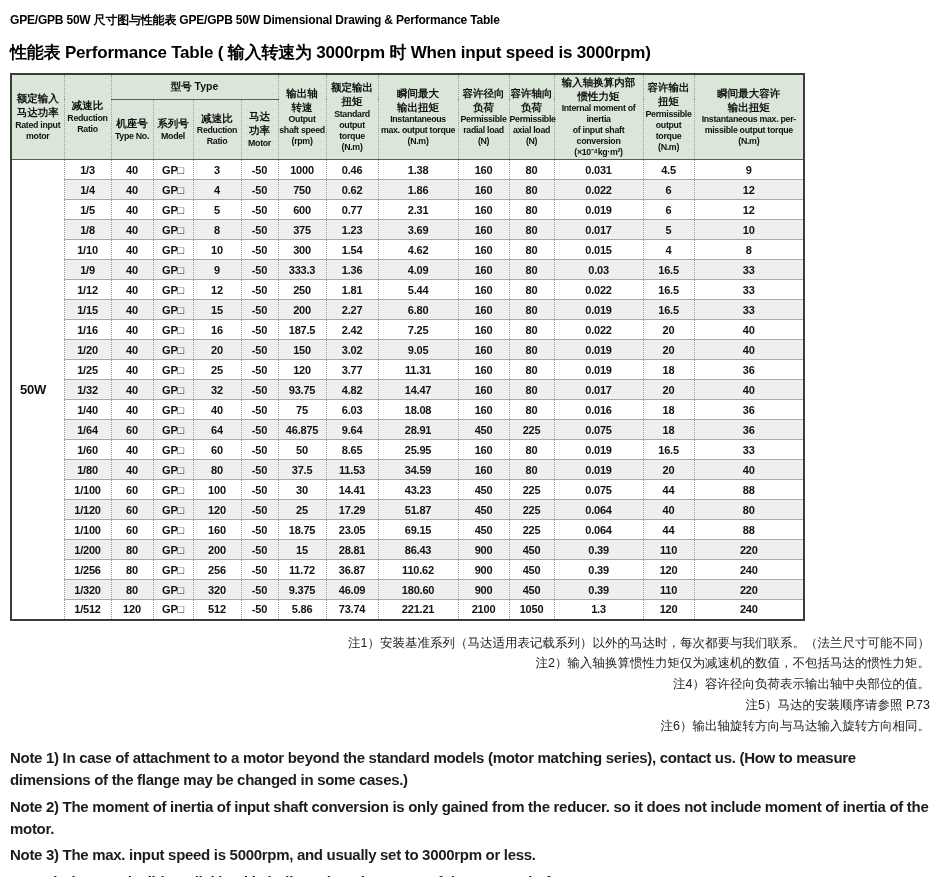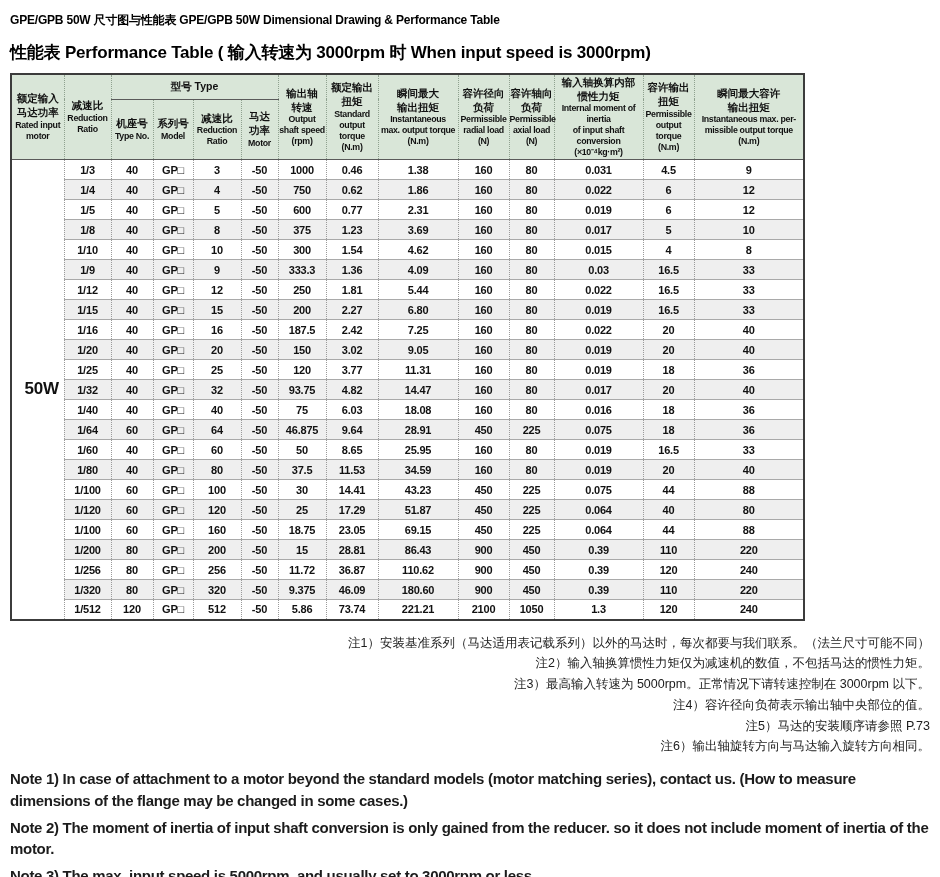--- a/index.html
+++ b/index.html
@@ -36,22 +36,22 @@
     font-size:11px; font-weight:bold; text-align:center;
     height:20px; padding:0;
     border-left:1px dotted #9a9a9a;
     border-top:1px solid #a9a9a9;
     background:#ffffff;
     letter-spacing:-0.2px;
   }
   table.perf tr.alt td { background:#efefef; }
   table.perf td.power-cell {
     background:#ffffff !important;
-    text-align:center; padding-left:8px; vertical-align:middle;
-    font-size:17px;
+    text-align:left; padding-left:8px; vertical-align:middle;
+    font-size:13px;
     border-right:1px dotted #9a9a9a;
   }
   .notes-cn { margin-top:13px; font-size:12.5px; line-height:1.5; color:#1c1c1c; }
   .notes-cn .note { margin:2px 0;text-align:right; }
   .notes-en { margin-top:12px; font-size:15px; font-weight:bold; line-height:1.45; color:#1c1c1c; letter-spacing:-0.3px; }
   .notes-en .note { margin:5px 0; }
 </style>
 </head>
 <body>
 
@@ -517,21 +517,20 @@
           <td>1.3</td>
           <td>120</td>
           <td>240</td>
         </tr>
       </tbody>
   </table>
 
   <div class="notes-cn">
       <div class="note">注1）安装基准系列（马达适用表记载系列）以外的马达时，每次都要与我们联系。（法兰尺寸可能不同）</div>
       <div class="note">注2）输入轴换算惯性力矩仅为减速机的数值，不包括马达的惯性力矩。</div>
-      <div class="note">注3）最高输入转速为 5000rpm。正常情况下请转速控制在 3000rpm 以下。</div>
       <div class="note">注4）容许径向负荷表示输出轴中央部位的值。</div>
       <div class="note">注5）马达的安装顺序请参照 P.73</div>
       <div class="note">注6）输出轴旋转方向与马达输入旋转方向相同。</div>
     </div>
   <div class="notes-en">
       <div class="note">Note 1) In case of attachment to a motor beyond the standard models (motor matching series), contact us. (How to measure dimensions of the flange may be changed in some cases.)</div>
       <div class="note">Note 2) The moment of inertia of input shaft conversion is only gained from the reducer. so it does not include moment of inertia of the motor.</div>
       <div class="note">Note 3) The max. input speed is 5000rpm, and usually set to 3000rpm or less.</div>
       <div class="note">Note 4) The permissible radial load is indicated on the center of the output shaft.</div>
     </div>

